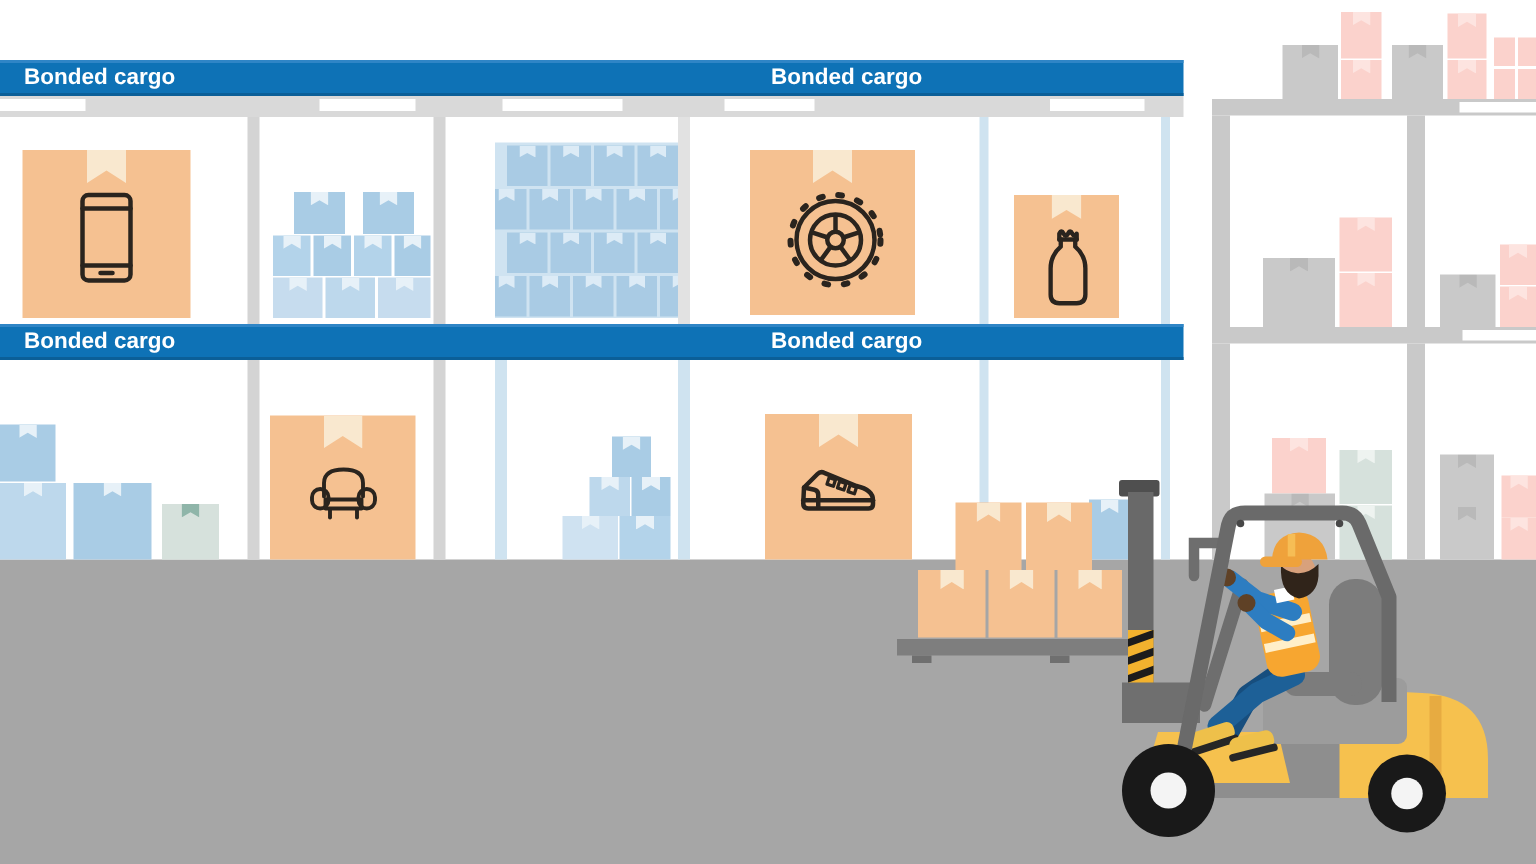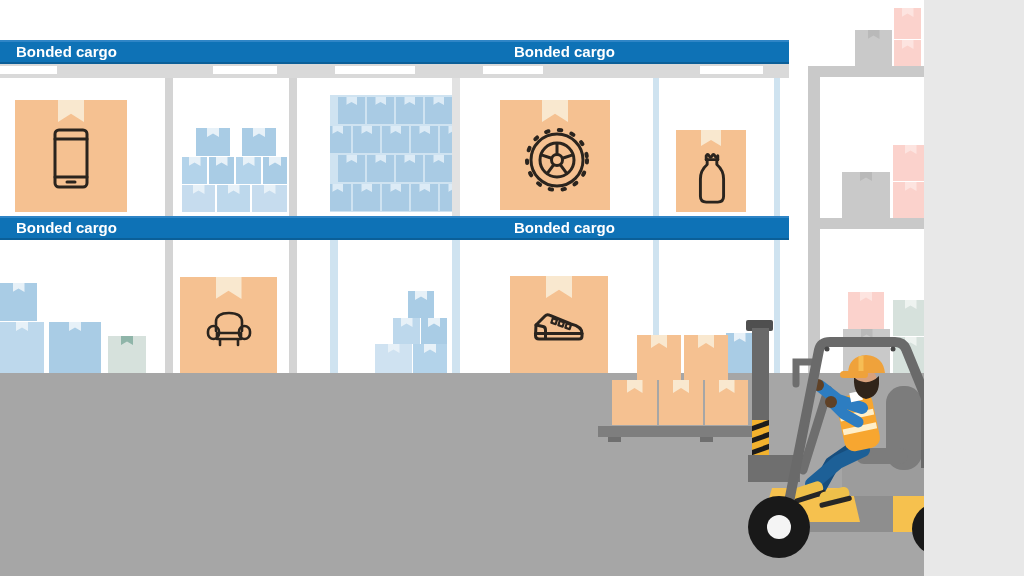--- a/index.html
+++ b/index.html
@@ -1,16 +1,16 @@
 <!DOCTYPE html>
 <html><head>
 <meta charset="utf-8">
 <style>
   html,body{margin:0;padding:0;background:#e8e8e8;}
-  .stage{position:relative;width:924px;height:576px;background:#ffffff;overflow:hidden;
+  .stage{position:relative;width:1024px;height:576px;background:#ffffff;overflow:hidden;
          font-family:"Liberation Sans",sans-serif;}
   .abs{position:absolute;}
   .floor{position:absolute;left:0;top:373px;width:1024px;height:203px;background:#a6a6a6;}
   .bar{position:absolute;left:0;width:789px;height:24px;background:#0e72b6;
        border-top:2px solid #2f85c6;border-bottom:2px solid #0b5f98;box-sizing:border-box;}
   .bar .sign{position:absolute;top:0;height:20px;line-height:20px;color:#fff;
        font-size:15px;font-weight:700;white-space:nowrap;}
   .board{position:absolute;background:#d9d9d9;}
   .patch{position:absolute;background:#ffffff;}
   .post{position:absolute;}

